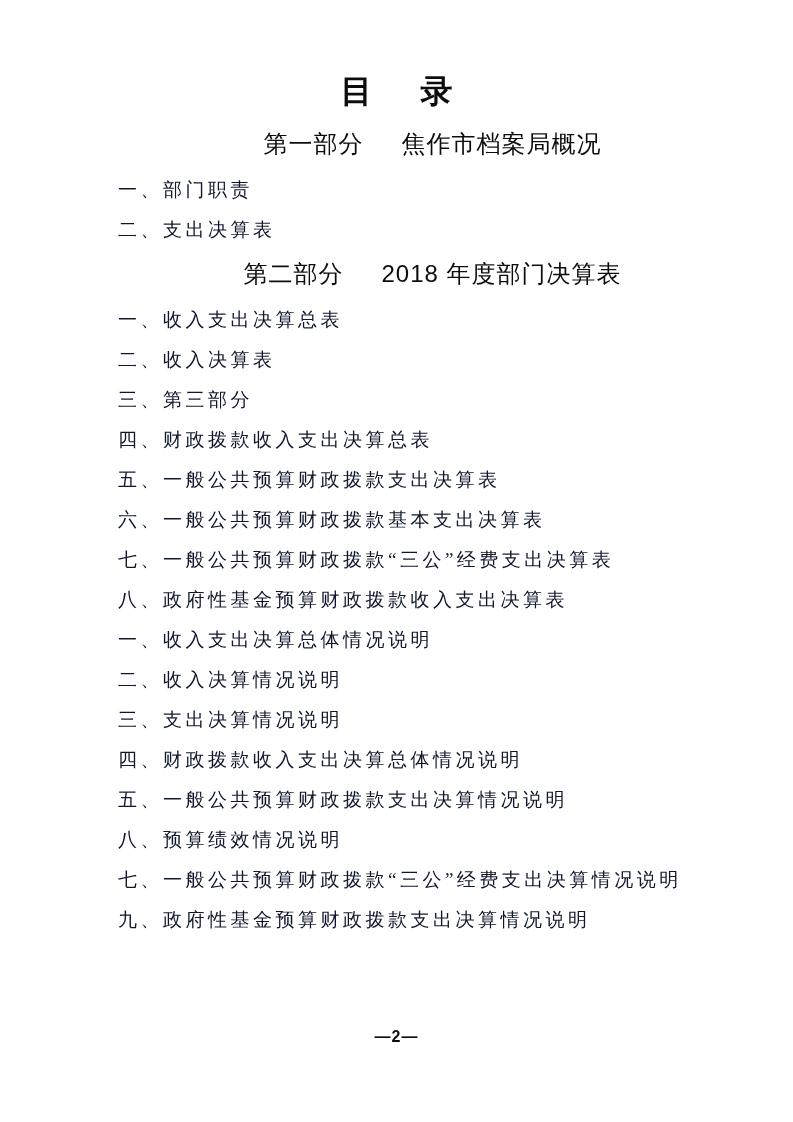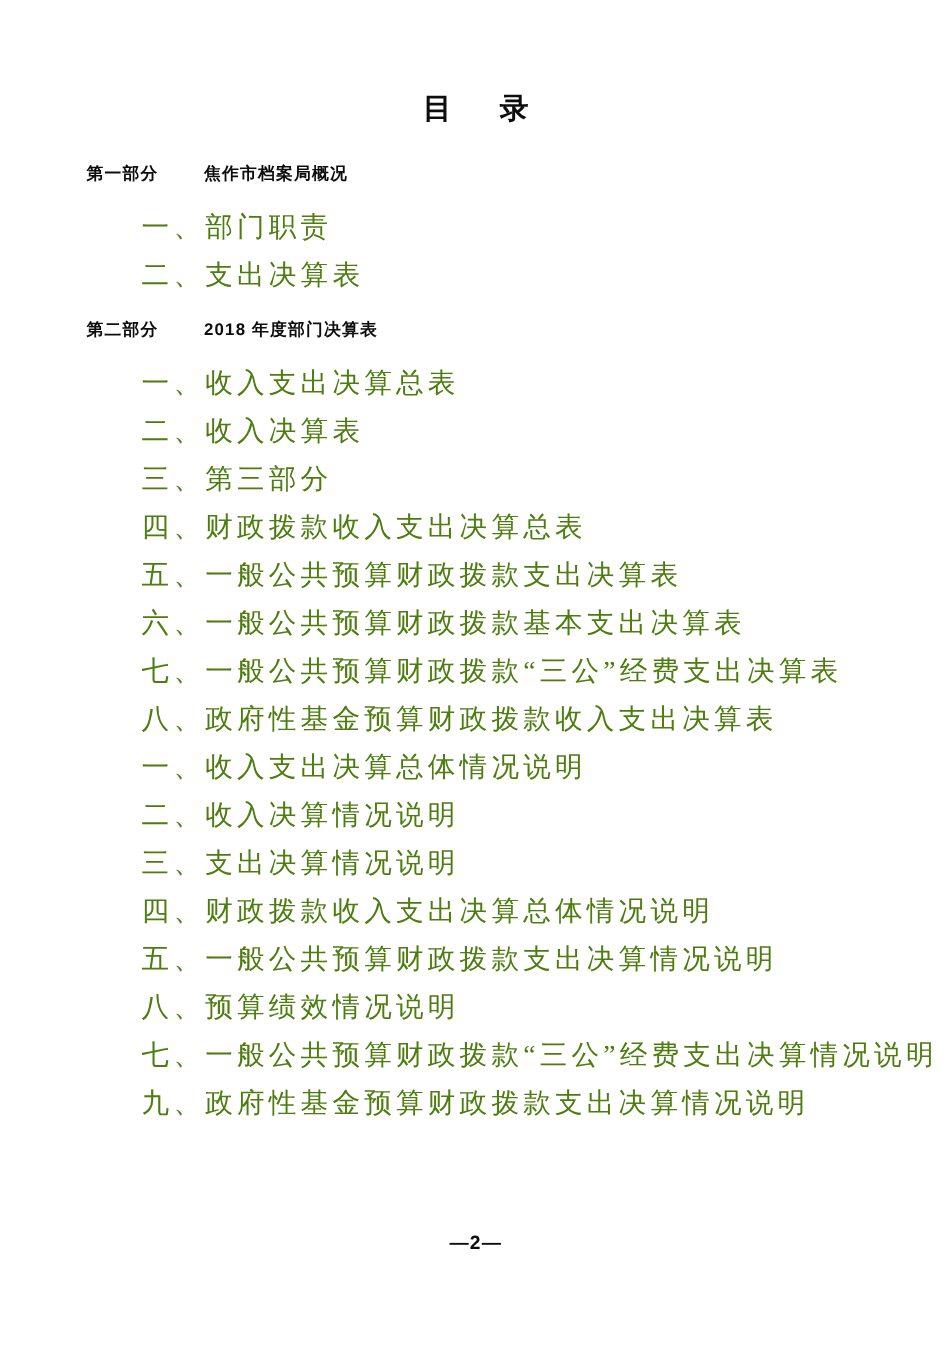--- a/index.html
+++ b/index.html
@@ -14,47 +14,48 @@
   .page {
     width: 793px; height: 1122px;
     position: relative;
   }
   .doc-title {
     padding-top: 76px;
     margin: 0 0 24px 0;
     text-align: center;
     font-family: "Liberation Sans", sans-serif;
     font-weight: bold;
-    font-size: 24px;
+    font-size: 32px;
     line-height: 30px;
     letter-spacing: 8px;
     text-indent: 8px;
     color: #0d0d0d;
   }
   .section-heading {
     margin: 10px 0 12px 72px;
     font-family: "Liberation Sans", sans-serif;
-    font-weight: bold;
-    font-size: 14px;
+    font-weight: normal;
+    font-size: 24px;
     line-height: 28px;
     letter-spacing: 1px;
     color: #0d0d0d;
     white-space: nowrap;
+    text-align: center;
   }
   .section-heading .section-label {
     display: inline-block;
     margin-right: 38px;
   }
   .toc-item {
     margin-left: 118px;
     height: 40px;
     line-height: 40px;
-    font-size: 23px;
+    font-size: 19px;
     letter-spacing: 3.5px;
-    color: #4d7c0f;
+    color: #0f172a;
     white-space: nowrap;
     font-family: Liberation Serif, serif;
   }
   .page-number {
     position: absolute;
     left: 0; right: 0;
     top: 1028px;
     text-align: center;
     font-family: "Liberation Sans", sans-serif;
     font-weight: bold;

